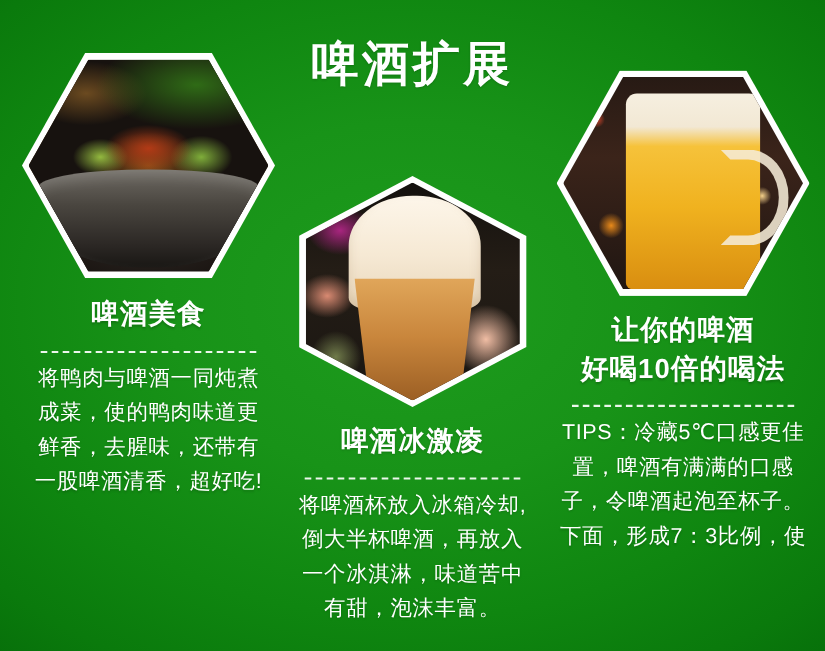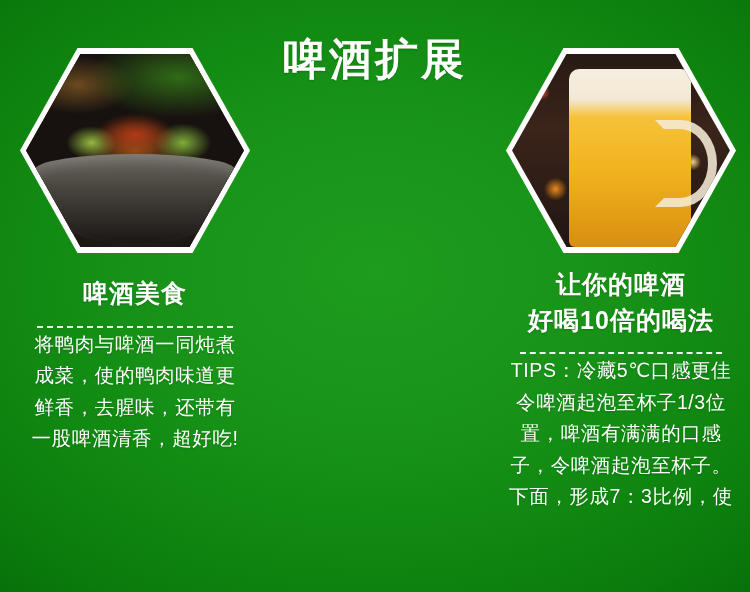--- a/index.html
+++ b/index.html
@@ -29,21 +29,21 @@
     letter-spacing:3px;
     line-height:1.1;
     text-shadow:0 1px 2px rgba(0,0,0,0.18);
   }
 
   
   .col { position:absolute; }
 
   #col-left   { left:10px;  top:48px;  width:250px; }
   #col-mid    { left:255px; top:160px; width:240px; }
-  #col-right  { left:492px; top:48px;  width:258px; }
+  #col-right  { left:492px; top:64px;  width:258px; }
 
   
   .hex-wrap { position:relative; }
 
   .hex {
     position:relative;
     background:#ffffff;
     overflow:hidden;
   }
   
@@ -152,42 +152,42 @@
   
   .heading {
     color:#ffffff;
     font-size:25px;
     font-weight:bold;
     text-align:center;
     line-height:1.42;
     letter-spacing:1px;
     text-shadow:0 1px 2px rgba(0,0,0,0.20);
   }
-  #col-left  .heading { margin-top:23px; }
+  #col-left  .heading { margin-top:16px; }
   #col-mid   .heading { margin-top:14px; }
   #col-right .heading { margin-top:14px; }
 
   
   .divider {
     height:0;
     border-top:2px dashed rgba(255,255,255,0.92);
     margin:14px auto 0;
   }
   #col-left  .divider { width:196px; }
   #col-mid   .divider { width:196px; }
   #col-right .divider { width:202px; }
 
   
   .body-text {
     color:#ffffff;
     font-size:19.5px;
     line-height:1.62;
     letter-spacing:0.6px;
     text-align:center;
-    margin-top:1px;
+    margin-top:8px;
     text-shadow:0 1px 2px rgba(0,0,0,0.18);
   }
   .body-text p { margin:0; white-space:nowrap; }
 </style>
 </head>
 <body>
 
 <div id="poster">
 
   <div id="title">啤酒扩展</div>
@@ -203,36 +203,52 @@
     <div class="heading">啤酒美食</div>
     <div class="divider"></div>
     <div class="body-text">
       <p>将鸭肉与啤酒一同炖煮</p>
       <p>成菜，使的鸭肉味道更</p>
       <p>鲜香，去腥味，还带有</p>
       <p>一股啤酒清香，超好吃!</p>
     </div>
   </div>
 
+  <div class="col" id="col-mid">
+    <div class="hex-wrap">
+      <div class="hex pointy">
+        <div class="hex-inner">
+          <div class="photo photo-float"></div>
+        </div>
+      </div>
+    </div>
+    <div class="heading">啤酒冰激凌</div>
+    <div class="divider"></div>
+    <div class="body-text">
+      <p>将啤酒杯放入冰箱冷却,</p>
+      <p>倒大半杯啤酒，再放入</p>
+      <p>一个冰淇淋，味道苦中</p>
+      <p>有甜，泡沫丰富。</p>
+    </div>
+  </div>
 
   <div class="col" id="col-right">
     <div class="hex-wrap">
       <div class="hex flat">
         <div class="hex-inner">
           <div class="photo photo-mug"></div>
         </div>
       </div>
     </div>
     <div class="heading">
       <div>让你的啤酒</div>
       <div>好喝10倍的喝法</div>
     </div>
     <div class="divider"></div>
     <div class="body-text">
       <p>TIPS：冷藏5℃口感更佳</p>
-      <p>令啤酒起泡至杯子1/3位</p>
       <p>置，啤酒有满满的口感</p>
       <p>子，令啤酒起泡至杯子。</p>
       <p>下面，形成7：3比例，使</p>
     </div>
   </div>
 
 </div>
 
 </body></html>

